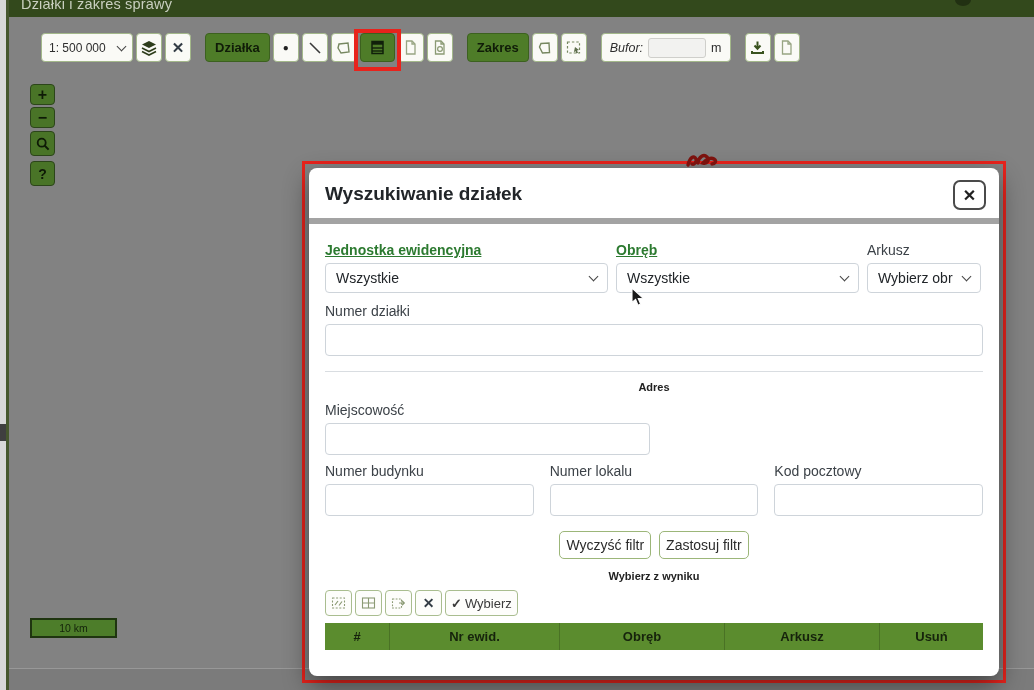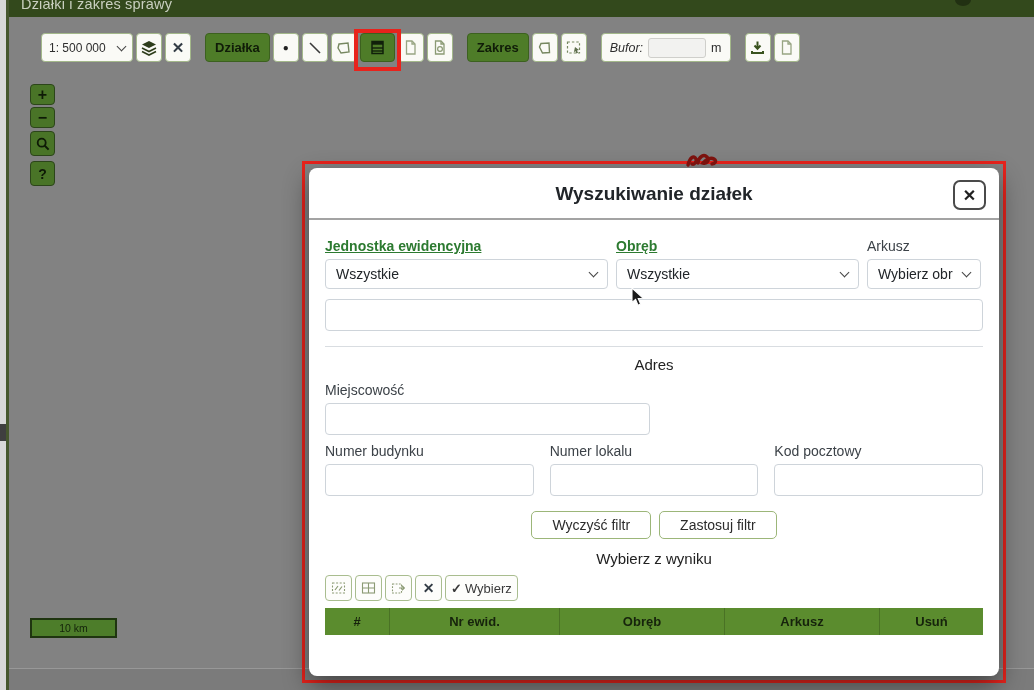--- a/index.html
+++ b/index.html
@@ -43,42 +43,42 @@
 
   .scalebar { position:absolute; left:30px; top:618px; width:87px; height:20px; background:#4d7d2a;
     border:2px solid #1f3510; display:flex; align-items:center; justify-content:center;
     font-size:10.5px; color:#13230a; z-index:2; }
 
   
   .modal-annot { position:absolute; left:302px; top:161px; width:704px; height:522px;
     border:3px solid #e8231c; padding:4px; z-index:10; }
   .modal { width:100%; height:100%; background:#fff; border-radius:8px;
     box-shadow:0 10px 26px rgba(0,0,0,.45); overflow:hidden; }
-  .modal-header { position:relative; padding:15px 16px 13px; border-bottom:2px solid #a3a3a3;text-align:center; }
+  .modal-header { position:relative; padding:15px 16px 13px; border-bottom:6px solid #a3a3a3; }
   .modal-title { font-size:19px; font-weight:600; color:#212529; }
   .modal-close { position:absolute; right:13px; top:12px; width:33px; height:30px; background:#fff;
     border:2px solid #4a4a4a; border-radius:7px; font-size:16px; font-weight:600; color:#222;
     display:flex; align-items:center; justify-content:center; cursor:pointer; }
   .modal-body { padding:10px 16px 0; }
 
   .grid3a { display:grid; grid-template-columns:283px 243px 114px; gap:8px; margin-top:8px; }
   .grid2 { display:grid; grid-template-columns:325px 325px; gap:21px; }
   .grid3b { display:grid; grid-template-columns:1fr 1fr 1fr; gap:16px; margin-top:8px; }
   .flabel { font-size:14px; color:#3c4248; margin-bottom:5px; display:block; }
   .flabel-green { color:#2c7a30; font-weight:700; text-decoration:underline; }
   .sel { height:30px; background:#fff; border:1px solid #ced4da; border-radius:4px; display:flex;
     align-items:center; justify-content:space-between; padding:0 10px; font-size:14px; color:#212529; cursor:pointer; }
   .inp { width:100%; height:32px; background:#fff; border:1px solid #ced4da; border-radius:4px;
     padding:0 8px; font-size:14px; color:#212529; font-family:"Liberation Sans",sans-serif; }
   .inp:disabled { background:#e6eaee; border-color:#dfe3e7; }
   .mt10 { margin-top:10px; }
   .divider { border:none; border-top:1px solid #d9dde1; margin:15px 0 9px; }
-  .center-head { text-align:center; font-size:15px; font-weight:400; color:#222; margin-bottom:9px; }
+  .center-head { text-align:center; font-size:11px; font-weight:700; color:#222; margin-bottom:9px; }
   .actions { display:flex; justify-content:center; gap:8px; margin-top:15px; }
-  .abtn { background:#fff; border:1px solid #9cb679; border-radius:5px; padding:5px 20px;
+  .abtn { background:#fff; border:1px solid #9cb679; border-radius:5px; padding:5px 6px;
     font-size:14px; color:#2b2b2b; cursor:pointer; font-family:"Liberation Sans",sans-serif; }
   .results-head { margin:11px 0 8px; }
   .rtoolbar { display:flex; gap:3px; }
   .rbtn { height:26px; min-width:27px; background:#fdfdfb; border:1px solid #a9bd8f; border-radius:4px;
     display:flex; align-items:center; justify-content:center; padding:0 5px; cursor:pointer; }
   .rbtn .xglyph { font-size:14px; }
   .wybierz { font-size:13px; color:#3a3a3a; gap:3px; }
   .wybierz .ck { font-weight:700; color:#3a3a3a; }
   .rtable { margin-top:7px; }
   .rt-header { display:grid; grid-template-columns:64px 170px 165px 155px 1fr; background:#5b8c2e; height:27px; }
@@ -258,20 +258,21 @@
         <div>
           <span class="flabel">Arkusz</span>
           <div class="sel">
             <span style="white-space:nowrap;overflow:hidden;">Wybierz obr</span>
             <span class="chev"></span>
           </div>
         </div>
       </div>
 
       <div class="mt10">
+        <span class="flabel">Numer działki</span>
         <input class="inp" value="" style="">
       </div>
 
       <hr class="divider">
 
       <div class="center-head">Adres</div>
 
       <div class="grid2">
         <div>
           <span class="flabel">Miejscowość</span>

